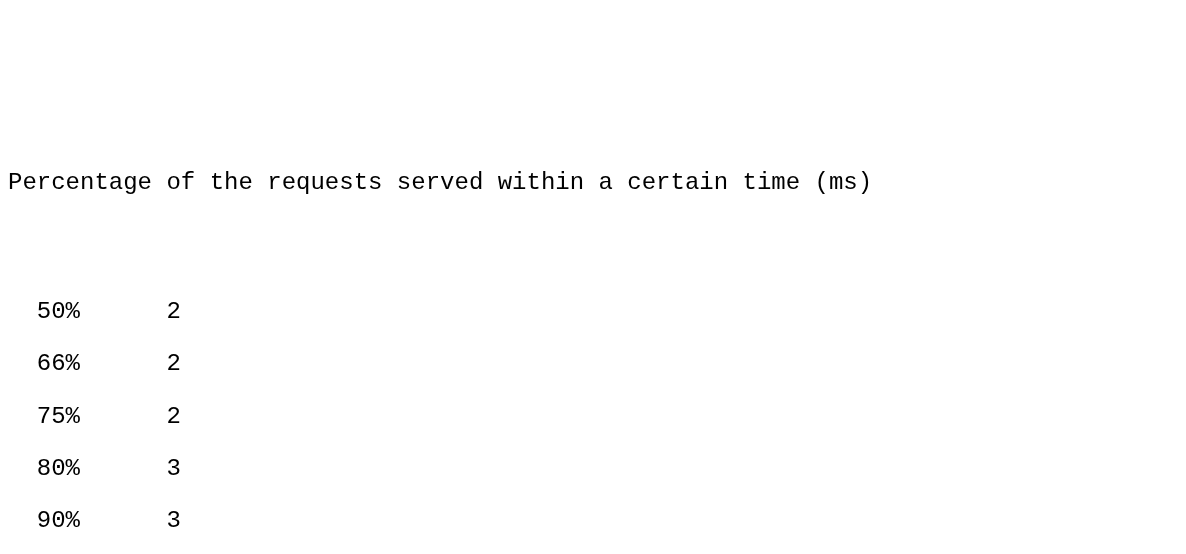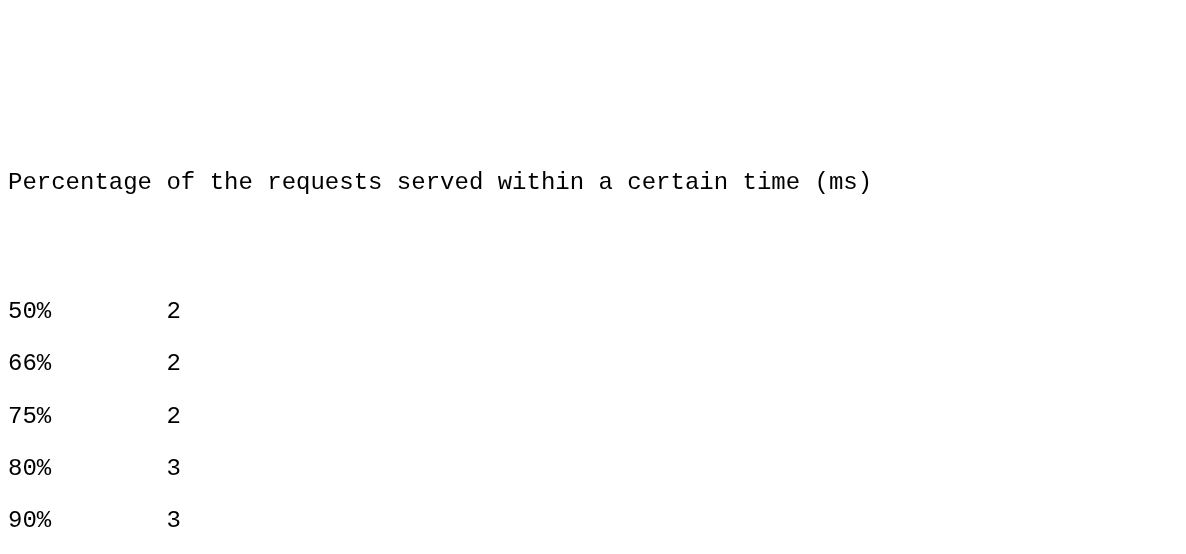--- a/index.html
+++ b/index.html
@@ -19,20 +19,21 @@
     .header-line {
       margin-bottom: 14px;
     }
     .row {
       display: block;
       margin-bottom: 14px;
     }
     .pct {
       display: inline-block;
       width: 5ch;
+      text-align: right;
     }
     .val {
       display: inline-block;
       width: 7ch;
       text-align: right;
     }
   </style>
 </head>
 <body>
 

